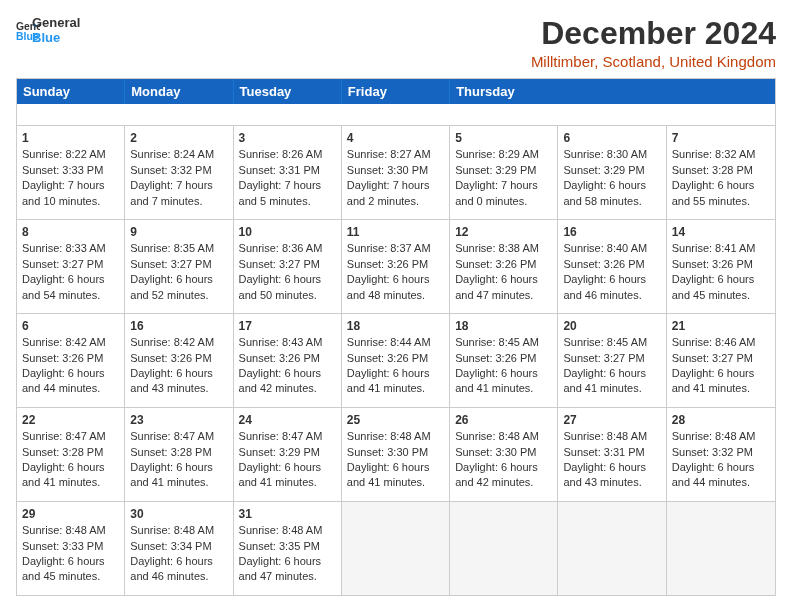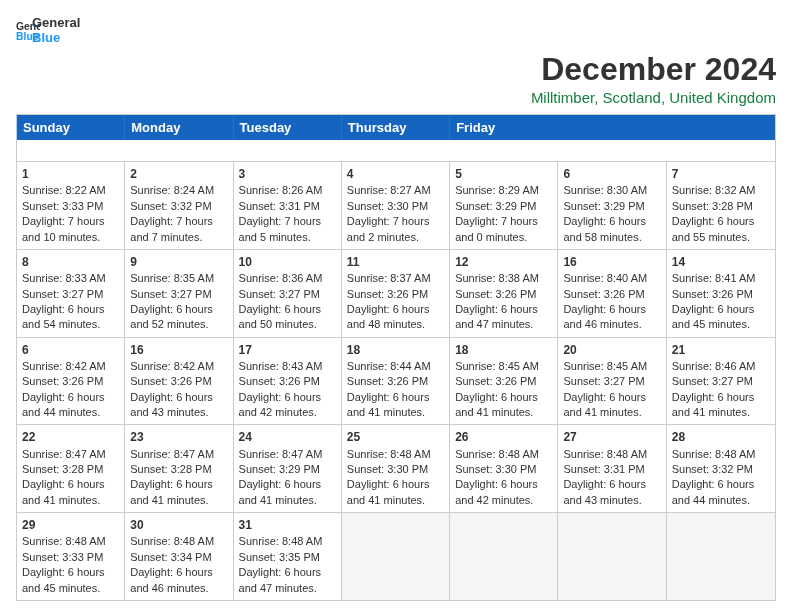--- a/index.html
+++ b/index.html
@@ -27,31 +27,30 @@
       display: flex;
       align-items: center;
       gap: 2px;
     }
     .logo-icon {
       width: 24px;
       height: 24px;
     }
     .title-block {
       text-align: right;
-      margin-top: 36px;
     }
     .month-title {
       font-size: 32px;
       font-weight: bold;
       color: #333;
       line-height: 1.1;
     }
     .location {
       font-size: 15px;
-      color: #15803d;
+      color: #c2410c;
       margin-top: 2px;
     }
     .calendar {
       flex: 1;
       display: flex;
       flex-direction: column;
       border: 1px solid #ccc;
       gap: 21px;
     }
     .cal-header {
@@ -121,22 +120,22 @@
       <div class="month-title">December 2024</div>
       <div class="location">Milltimber, Scotland, United Kingdom</div>
     </div>
   </div>
 
   <div class="calendar">
     <div class="cal-header" id="cal-header">
         <div class="cal-header-cell">Sunday</div>
         <div class="cal-header-cell">Monday</div>
         <div class="cal-header-cell">Tuesday</div>
+        <div class="cal-header-cell">Friday</div>
         <div class="cal-header-cell">Thursday</div>
-        <div class="cal-header-cell">Friday</div>
       </div>
     <div class="cal-body" id="cal-body">
         <div class="cal-row">
           <div class="cal-cell">
             <span class="day-num">1</span>
             <div class="cell-text">Sunrise: 8:22 AM<br>Sunset: 3:33 PM<br>Daylight: 7 hours<br>and 10 minutes.</div>
           </div>
           <div class="cal-cell">
             <span class="day-num">2</span>
             <div class="cell-text">Sunrise: 8:24 AM<br>Sunset: 3:32 PM<br>Daylight: 7 hours<br>and 7 minutes.</div>

